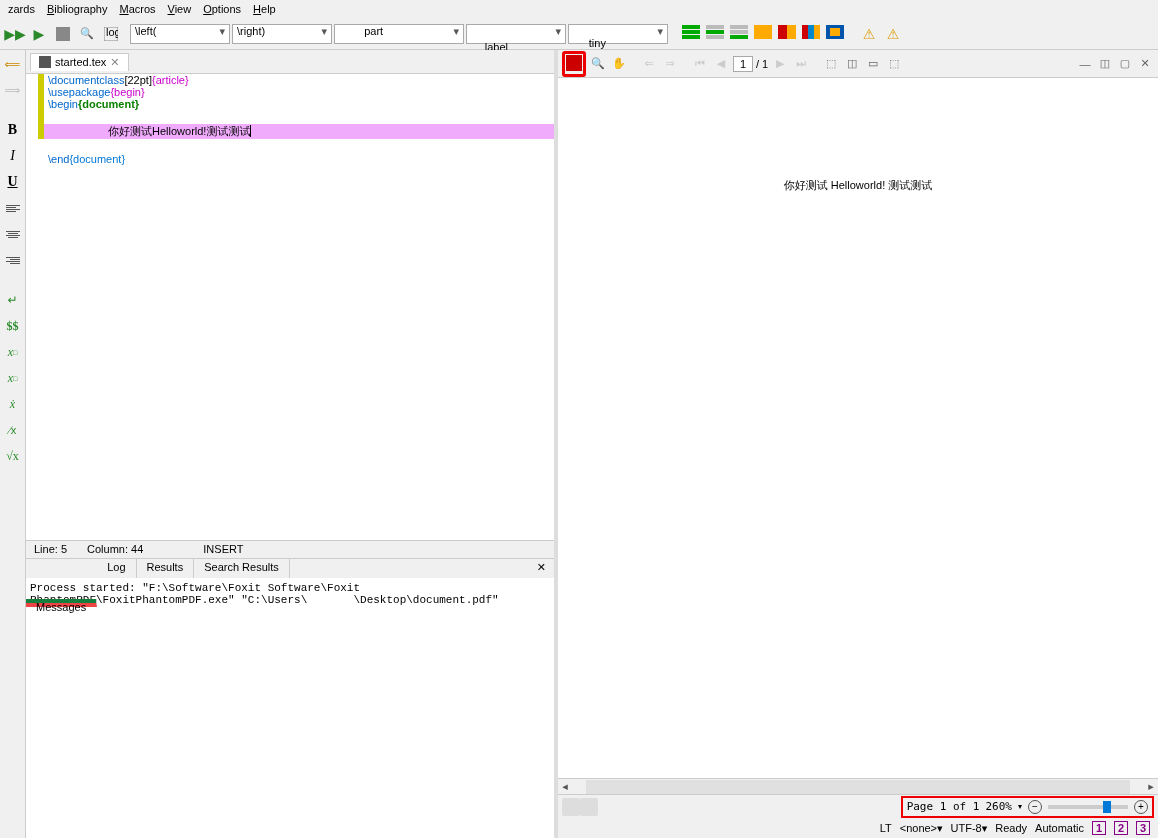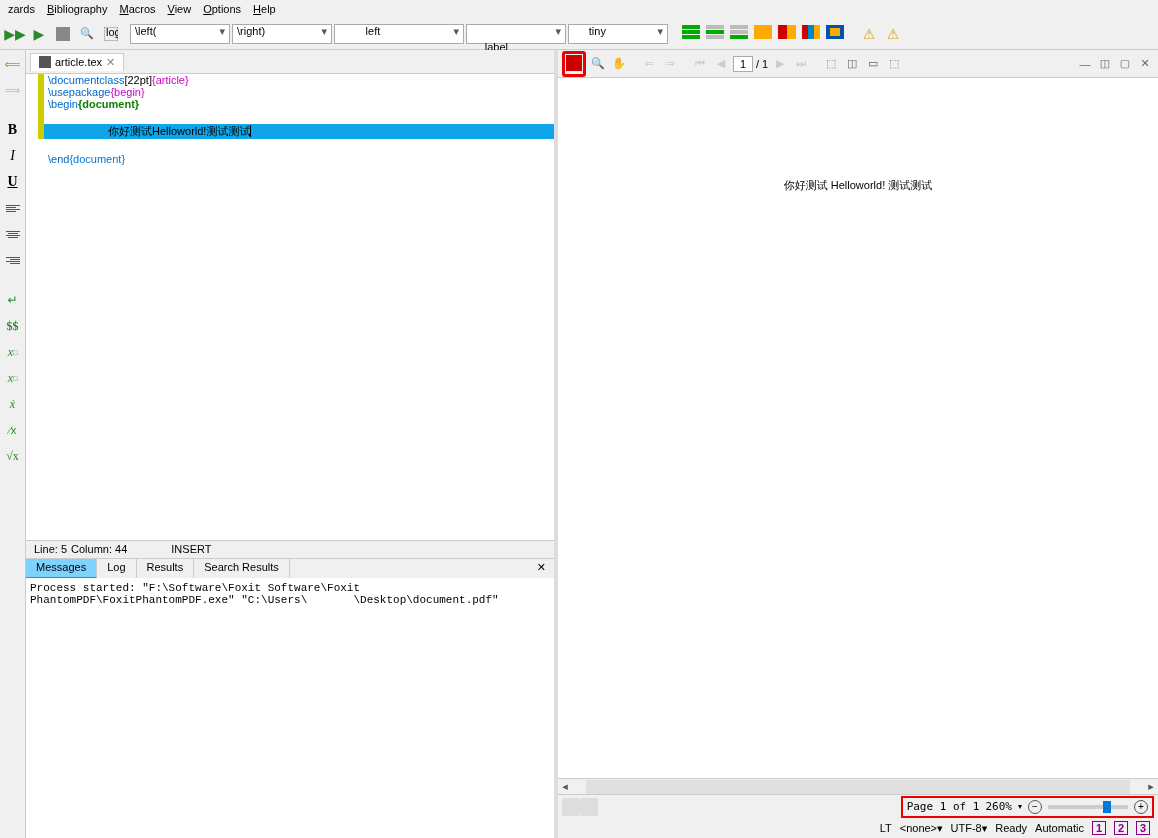--- a/index.html
+++ b/index.html
@@ -27,26 +27,26 @@
 .tab { background: #fff; border: 1px solid #ccc; border-bottom: none; padding: 2px 8px; display: flex; align-items: center; gap: 4px; font-family: monospace; }
 .tab-close { color: #888; cursor: pointer; }
 .disk-icon { width: 12px; height: 12px; background: #555; display: inline-block; }
 .code { flex: 1; background: #fff; font-family: "Consolas", "Courier New", monospace; font-size: 12px; padding-left: 12px; position: relative; overflow: hidden; }
 .code-line { display: flex; }
 .line-marker { width: 6px; background: #cccc00; flex-shrink: 0; }
 .line-content { padding-left: 4px; white-space: pre; }
 .kw { color: #0066cc; }
 .br { color: #cc00cc; }
 .txt { color: #000; }
-.active-line { background: #0ea5e9; }
+.active-line { background: #f0abfc; }
 .indent { display: inline-block; width: 60px; }
-.status { background: #f0f0f0; padding: 2px 8px; display: flex; gap: 4px; font-family: monospace; border-top: 1px solid #ccc; height: 18px; }
+.status { background: #f0f0f0; padding: 2px 8px; display: flex; gap: 20px; font-family: monospace; border-top: 1px solid #ccc; height: 18px; }
 .bottom-tabs { display: flex; background: #f0f0f0; border-top: 1px solid #ccc; height: 20px; position: relative; }
 .btab { padding: 2px 10px; border-right: 1px solid #ccc; cursor: pointer; font-size: 11px; }
-.btab.active { background: #7dd3fc; border-bottom: 1px solid #ef4444; }
+.btab.active { background: #15803d; border-bottom: 4px solid #ef4444; margin-top: 40px; }
 .btab-close { position: absolute; right: 8px; top: 2px; cursor: pointer; }
 .messages { background: #fff; font-family: "Courier New", monospace; font-size: 11px; padding: 4px; height: 260px; white-space: pre-wrap; }
 .splitter { width: 4px; background: #ddd; cursor: col-resize; }
 .preview-area { width: 600px; display: flex; flex-direction: column; background: #f0f0f0; }
 .preview-toolbar { display: flex; align-items: center; padding: 2px 4px; gap: 3px; height: 28px; border-bottom: 1px solid #ccc; position: relative; }
 .pdf-icon-box { border: 3px solid #e00; padding: 1px; border-radius: 3px; }
 .pdf-icon { width: 16px; height: 16px; background: #c00; display: inline-block; }
 .ptbtn { width: 18px; height: 18px; display: inline-flex; align-items: center; justify-content: center; cursor: pointer; color: #666; }
 .ptbtn.disabled { color: #ccc; }
 .page-input { width: 20px; border: 1px solid #aaa; text-align: center; height: 16px; }
@@ -100,29 +100,29 @@
   <div style="width:4px"></div>
   <div class="dropdown">
       <span>\left(</span>
       <span class="arrow">▾</span>
     </div>
   <div class="dropdown">
       <span>\right)</span>
       <span class="arrow">▾</span>
     </div>
   <div class="dropdown" style="min-width:130px">
-      <span style="margin:0 auto">left</span>
+      <span style="margin:0 auto">part</span>
       <span class="arrow">▾</span>
     </div>
   <div class="dropdown">
       <span style="margin:16px auto">label</span>
       <span class="arrow">▾</span>
     </div>
   <div class="dropdown">
-      <span style="margin:0 auto">tiny</span>
+      <span style="margin:12px auto">tiny</span>
       <span class="arrow">▾</span>
     </div>
   <div style="width:8px"></div>
   <span class="tbtn">
       <svg width="18" height="18">
         <rect width="18" height="4" y="0" fill="#0a0"></rect>
         <rect width="18" height="4" y="5" fill="#0a0"></rect>
         <rect width="18" height="4" y="10" fill="#0a0"></rect>
       </svg>
     </span>
@@ -208,21 +208,21 @@
     <div class="sidebar-btn green-math" style="font-style:italic">x<sup style="font-size:7px">□</sup></div>
     <div class="sidebar-btn green-math" style="font-style:italic">ẋ</div>
     <div class="sidebar-btn green-math">∕<sub>x</sub></div>
     <div class="sidebar-btn green-math">√x</div>
   </div>
 
   <div class="editor-area">
     <div class="tab-bar">
       <div class="tab">
         <span class="disk-icon"></span>
-        <span>article.tex</span>
+        <span>started.tex</span>
         <span class="tab-close">✕</span>
       </div>
     </div>
     <div class="code">
       <div class="code-line">
           <div class="line-marker"></div>
           <div class="line-content"><span class="kw">\documentclass</span><span class="txt">[22pt]</span><span class="br">{article}</span></div>
         </div>
       <div class="code-line">
           <div class="line-marker"></div>

